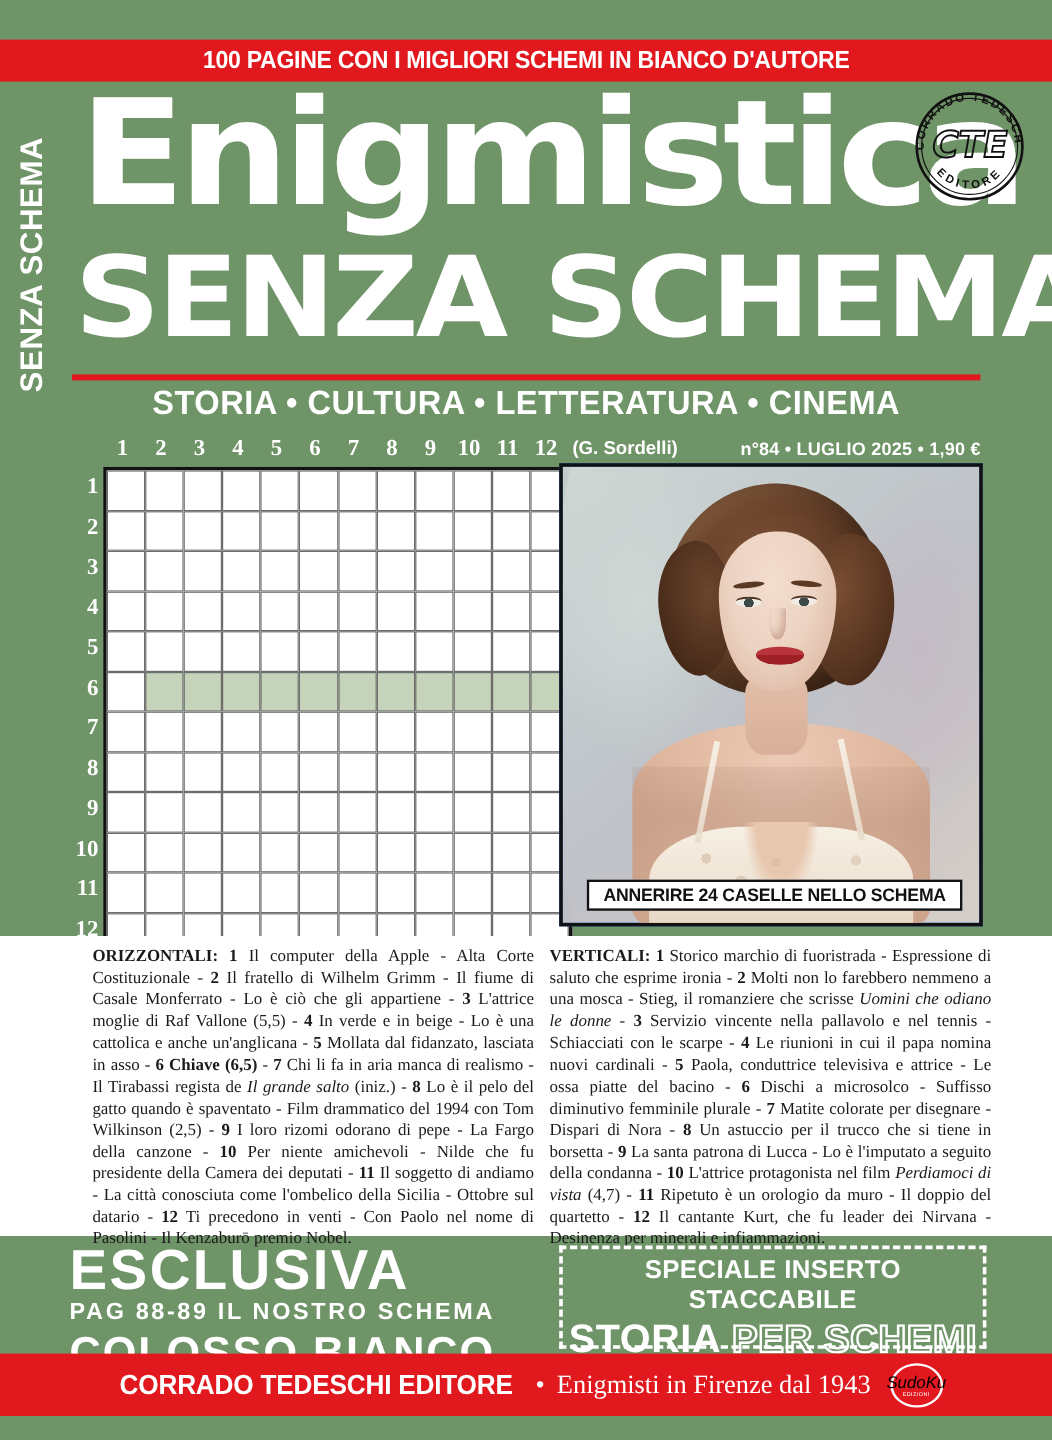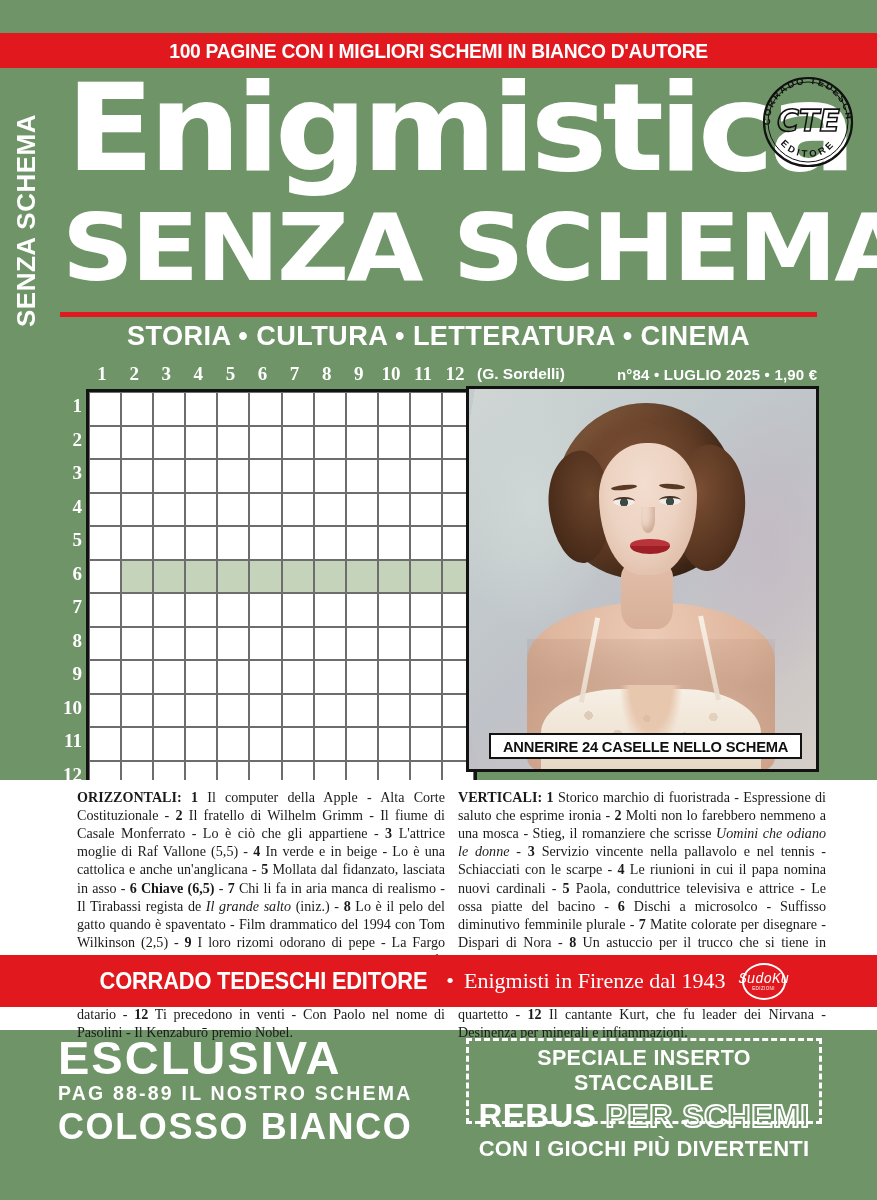--- a/index.html
+++ b/index.html
@@ -3,21 +3,21 @@
 <meta charset="utf-8">
 <style>
   * { box-sizing: border-box; margin: 0; padding: 0; }
   body {
     width: 877px; height: 1200px;
     background: #6f9468;
     font-family: "Liberation Sans", sans-serif;
     overflow: hidden;
     position: relative;
   }
-  .cover { position: relative; width: 877px; height: 1007px; background: #6f9468; }
+  .cover { position: relative; width: 877px; height: 1180px; background: #6f9468; }
 
   
   .top-banner {
     position: absolute; left: 0; top: 33px; width: 877px; height: 35px;
     background: #e1181e;
     display: flex; align-items: center; justify-content: center;
   }
   .top-banner-text {
     color: #fff; font-weight: bold; font-size: 20.5px;
     letter-spacing: -0.3px; transform: scaleX(0.94);
@@ -272,21 +272,21 @@
   }
   .footer-sub {
     color: #fff; font-family: "Liberation Serif", serif; font-size: 22px;
   }
   .sudoku-logo {
     width: 44px; height: 37px; border: 2px solid #fff; border-radius: 50%;
     display: flex; flex-direction: column; align-items: center; justify-content: center;
     margin-left: 6px;
   }
   .sudoku-logo .sk-main {
-    color: #ffffff; font-family: Liberation Mono, monospace; font-size: 14px;
+    color: #000000; font-family: Liberation Sans, sans-serif; font-size: 14px;
     font-style: italic; line-height: 1;
   }
   .sudoku-logo .sk-sub { color: #fff; font-size: 4.5px; letter-spacing: 0.4px; }
 
   
   .cte-seal {
     position: absolute; left: 756px; top: 70px; width: 104px; height: 104px;
   }
 </style>
 </head>
@@ -541,21 +541,21 @@
 
   <div class="promo-left">
     <div class="promo-esclusiva">ESCLUSIVA</div>
     <div class="promo-pag">PAG  88-89  IL  NOSTRO  SCHEMA</div>
     <div class="promo-colosso">COLOSSO  BIANCO</div>
   </div>
 
   <div class="promo-right">
     <div class="promo-speciale">SPECIALE INSERTO STACCABILE</div>
     <div class="promo-rebus-row">
-      <span class="promo-rebus">REBUS</span>
+      <span class="promo-rebus">STORIA</span>
       <span class="promo-pertutti">PER SCHEMI</span>
     </div>
     <div class="promo-giochi">CON I GIOCHI PIÙ DIVERTENTI</div>
   </div>
 
   <div class="footer">
     <span class="footer-main">CORRADO TEDESCHI EDITORE</span>
     <span class="footer-sub">•</span>
     <span class="footer-sub">Enigmisti in Firenze dal 1943</span>
     <span class="sudoku-logo">

